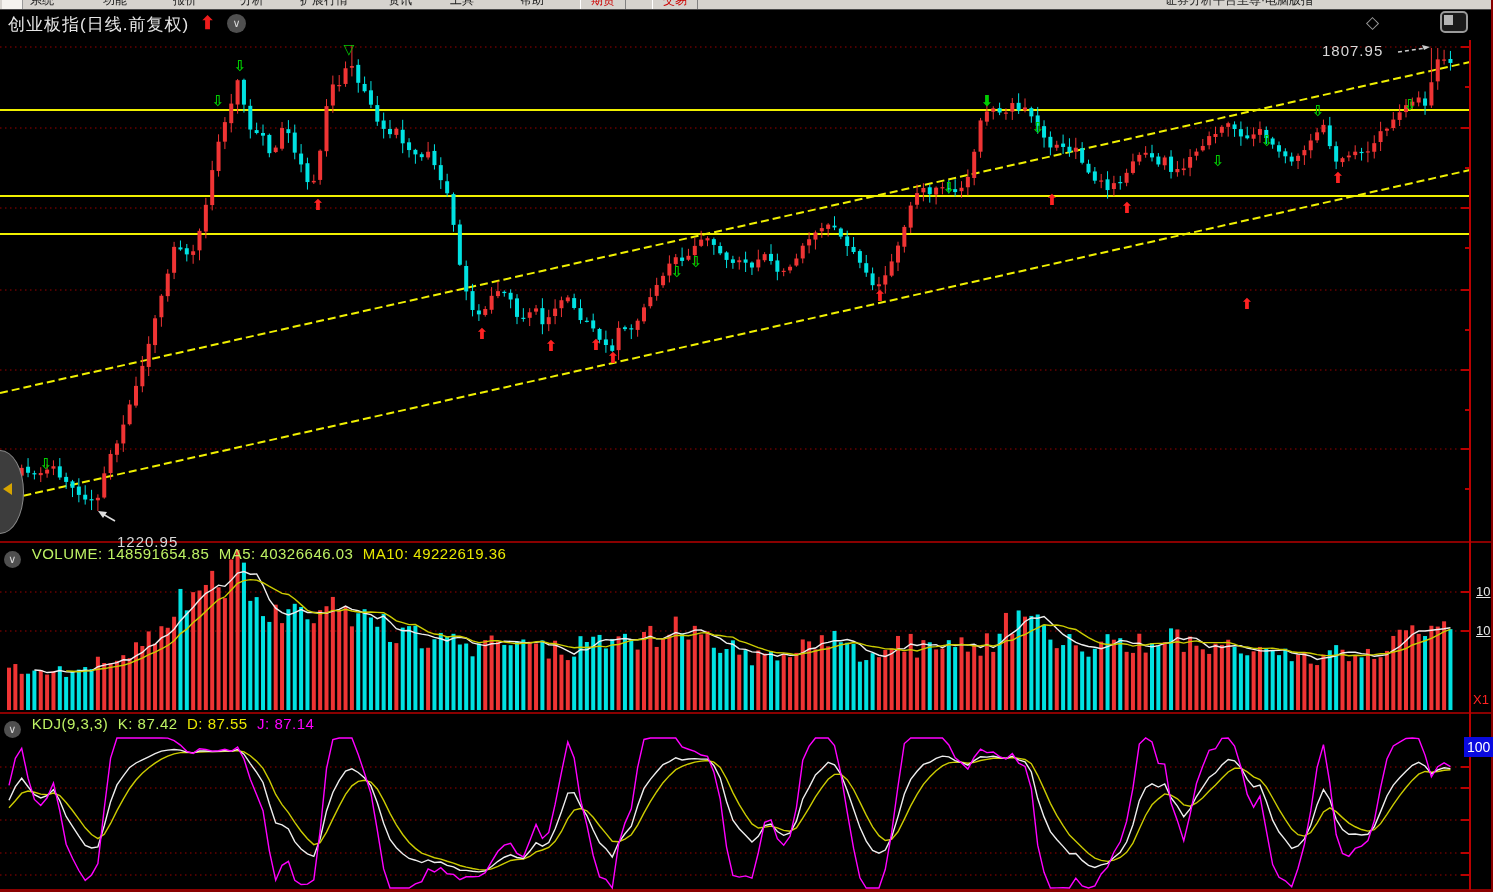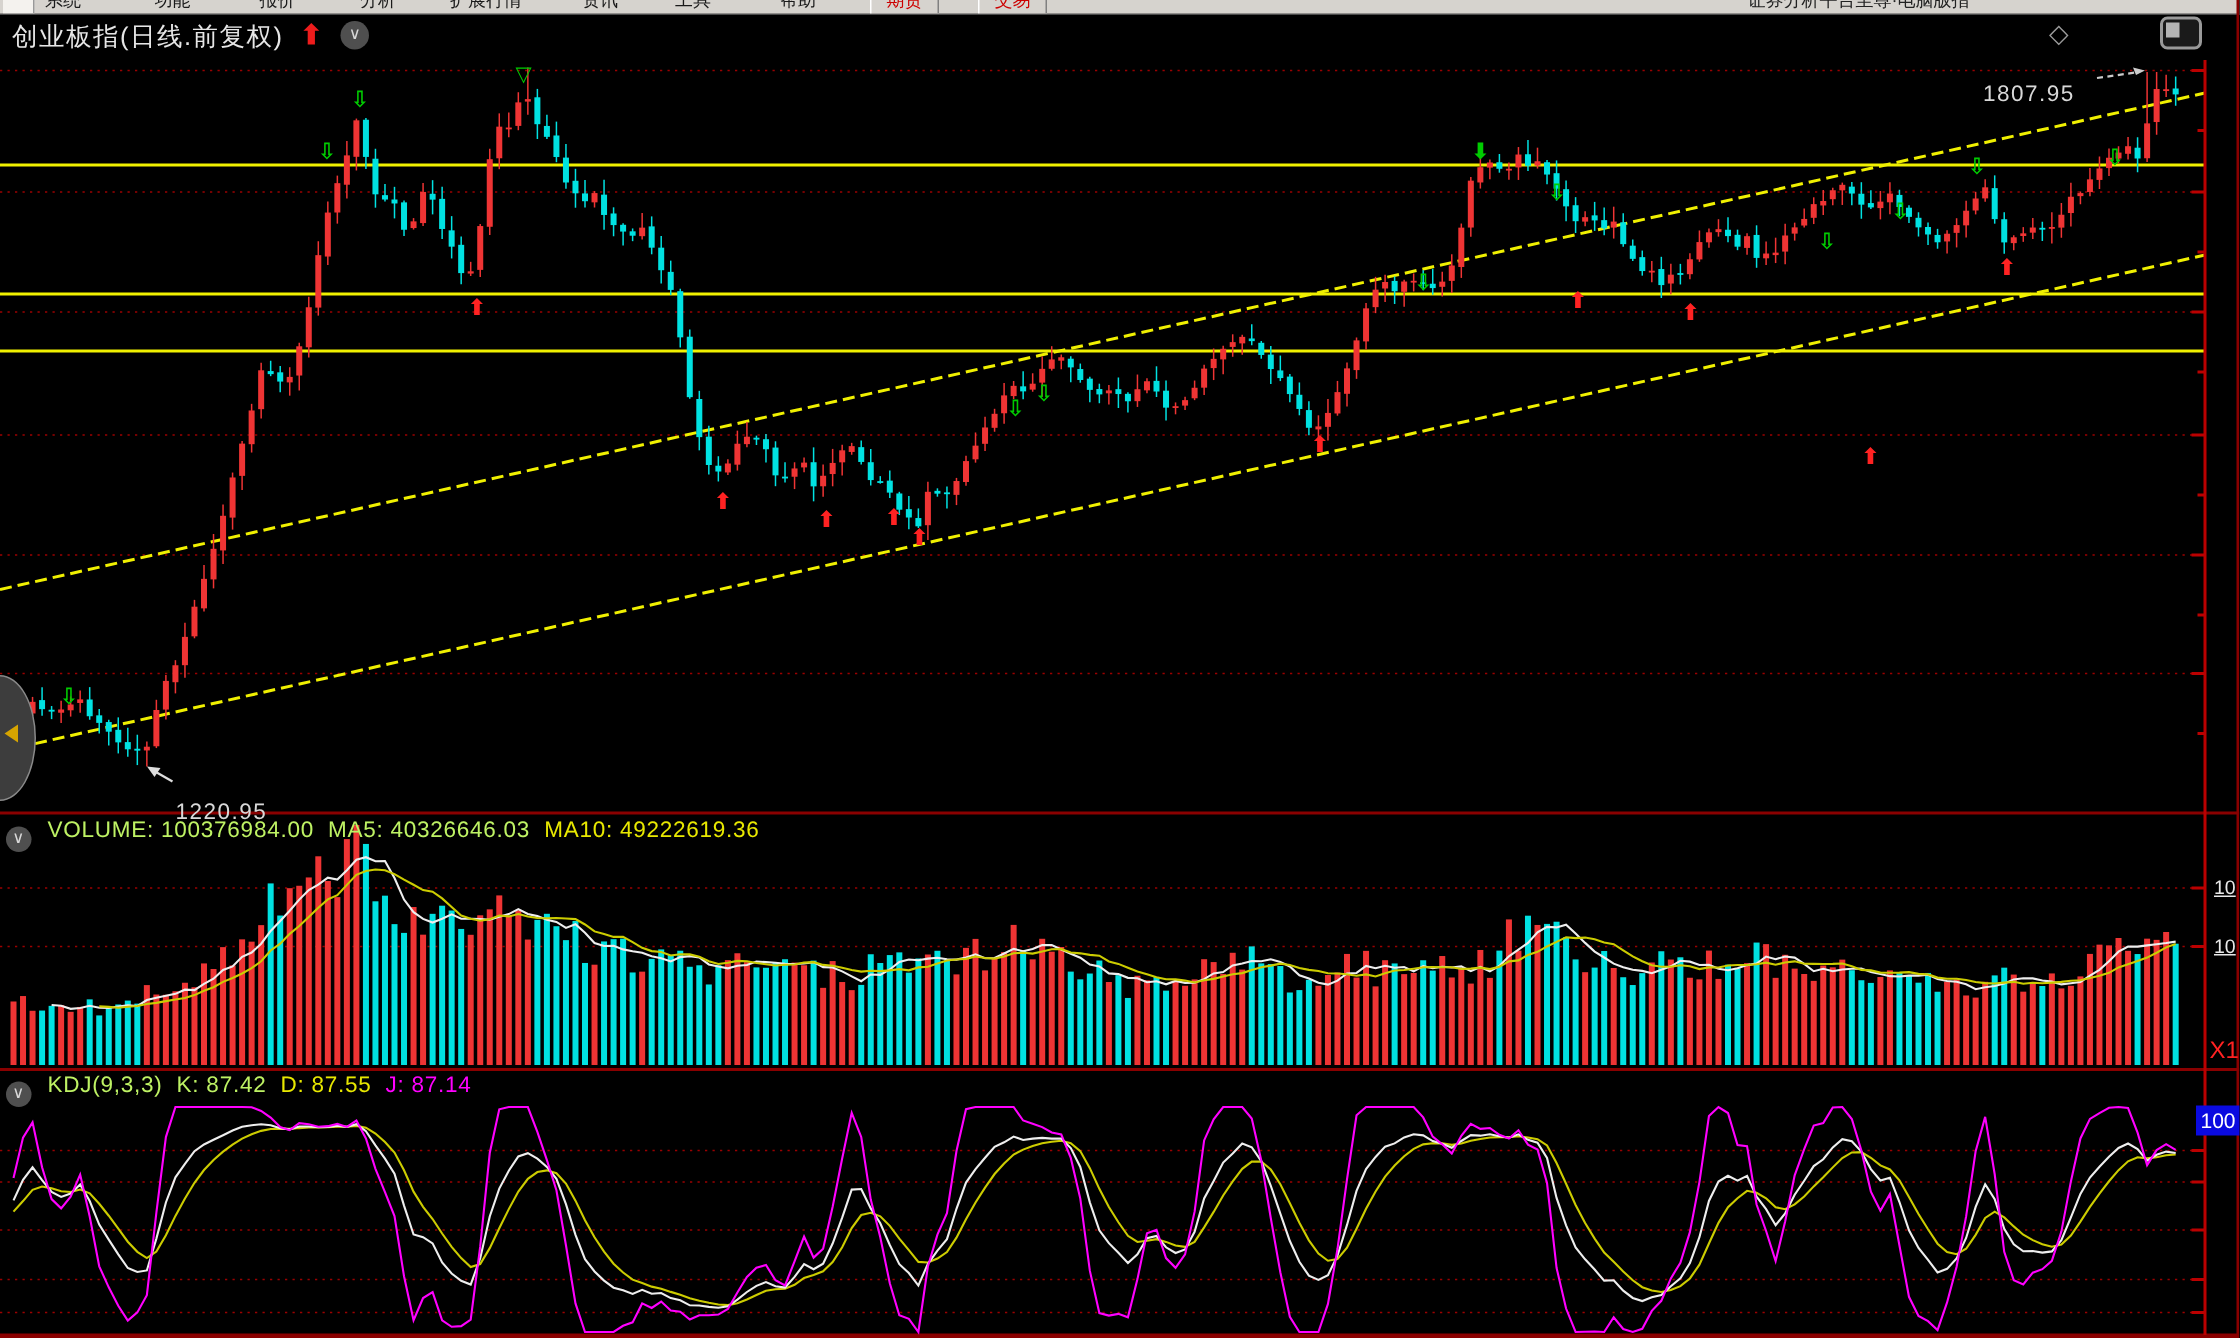--- a/index.html
+++ b/index.html
@@ -26,21 +26,21 @@
   #panel-icon{left:1440px;top:1px;width:24px;height:18px;border:2px solid #9a9a9a;
               border-radius:5px;background:#1a1a1a;}
   #panel-icon .half{position:absolute;left:2px;top:2px;width:9px;height:10px;background:#b5b5b5;}
   
   .pricelabel{font-size:15px;color:#d8d8d8;letter-spacing:1px;}
   
   .phead{font-size:15px;letter-spacing:0.5px;white-space:nowrap;}
   .w{color:#bef264;} .y{color:#e8e800;text-align:center;} .m{color:#ff00ff;}
   #vol-head{left:4px;top:545px;} #kdj-head{left:4px;top:715px;}
   .phead .chev{vertical-align:-4px;margin-right:6px;width:17px;height:17px;line-height:17px;}
-  #x1-label{left:1473px;top:692px;font-size:16px;color:#ff2222;}
+  #x1-label{left:1473px;top:692px;font-size:13px;color:#ff2222;}
   .axis-num{font-size:13px;color:#e8e8e8;text-decoration:underline;}
   #kdj-badge{left:1464px;top:737px;width:29px;height:20px;background:#0a0ae0;color:#fff;
              font-size:14px;line-height:20px;padding-left:3px;overflow:hidden;}
   
   #left-tab{left:-24px;top:450px;width:46px;height:82px;border-radius:50%;
             background:#3d3d3d;border:1px solid #8a8a8a;}
   #left-tab-arrow{left:3px;top:483px;width:0;height:0;border-top:6px solid transparent;
             border-bottom:6px solid transparent;border-right:9px solid #d6a400;}
   svg{position:absolute;left:0;top:0;}
 </style>
@@ -826,27 +826,27 @@
     <line x1="1465" y1="489" x2="1470" y2="489" stroke="#bb0000" stroke-width="2"></line>
     <line x1="1461" y1="592" x2="1470" y2="592" stroke="#bb0000" stroke-width="2"></line>
     <line x1="1461" y1="631" x2="1470" y2="631" stroke="#bb0000" stroke-width="2"></line>
     <line x1="1461" y1="767" x2="1470" y2="767" stroke="#bb0000" stroke-width="2"></line>
     <line x1="1461" y1="788" x2="1470" y2="788" stroke="#bb0000" stroke-width="2"></line>
     <line x1="1461" y1="820" x2="1470" y2="820" stroke="#bb0000" stroke-width="2"></line>
     <line x1="1461" y1="853" x2="1470" y2="853" stroke="#bb0000" stroke-width="2"></line>
     <line x1="1461" y1="875" x2="1470" y2="875" stroke="#bb0000" stroke-width="2"></line>
   </svg>
 
-<span class="abs pricelabel" style="left:1322px;top:42px;margin-top:12px;">1807.95</span>
+<span class="abs pricelabel" style="left:1322px;top:42px;">1807.95</span>
 <span class="abs pricelabel" style="left:117px;top:505px;margin-top:28px;">1220.95</span>
 
 <div id="vol-head" class="abs phead">
   <span class="chev">∨</span>
   <span class="w">VOLUME:</span>
-  <span class="w">100376984.00</span>&nbsp;
+  <span class="w">148591654.85</span>&nbsp;
   <span class="w">MA5:</span>
   <span class="w">40326646.03</span>&nbsp;
   <span class="y">MA10:</span>
   <span class="y">49222619.36</span>
 </div>
 <span id="x1-label" class="abs">X1</span>
 <span class="abs axis-num" style="left:1476px;top:584px;">10</span>
 <span class="abs axis-num" style="left:1476px;top:623px;">10</span>
 
 <div id="kdj-head" class="abs phead">

